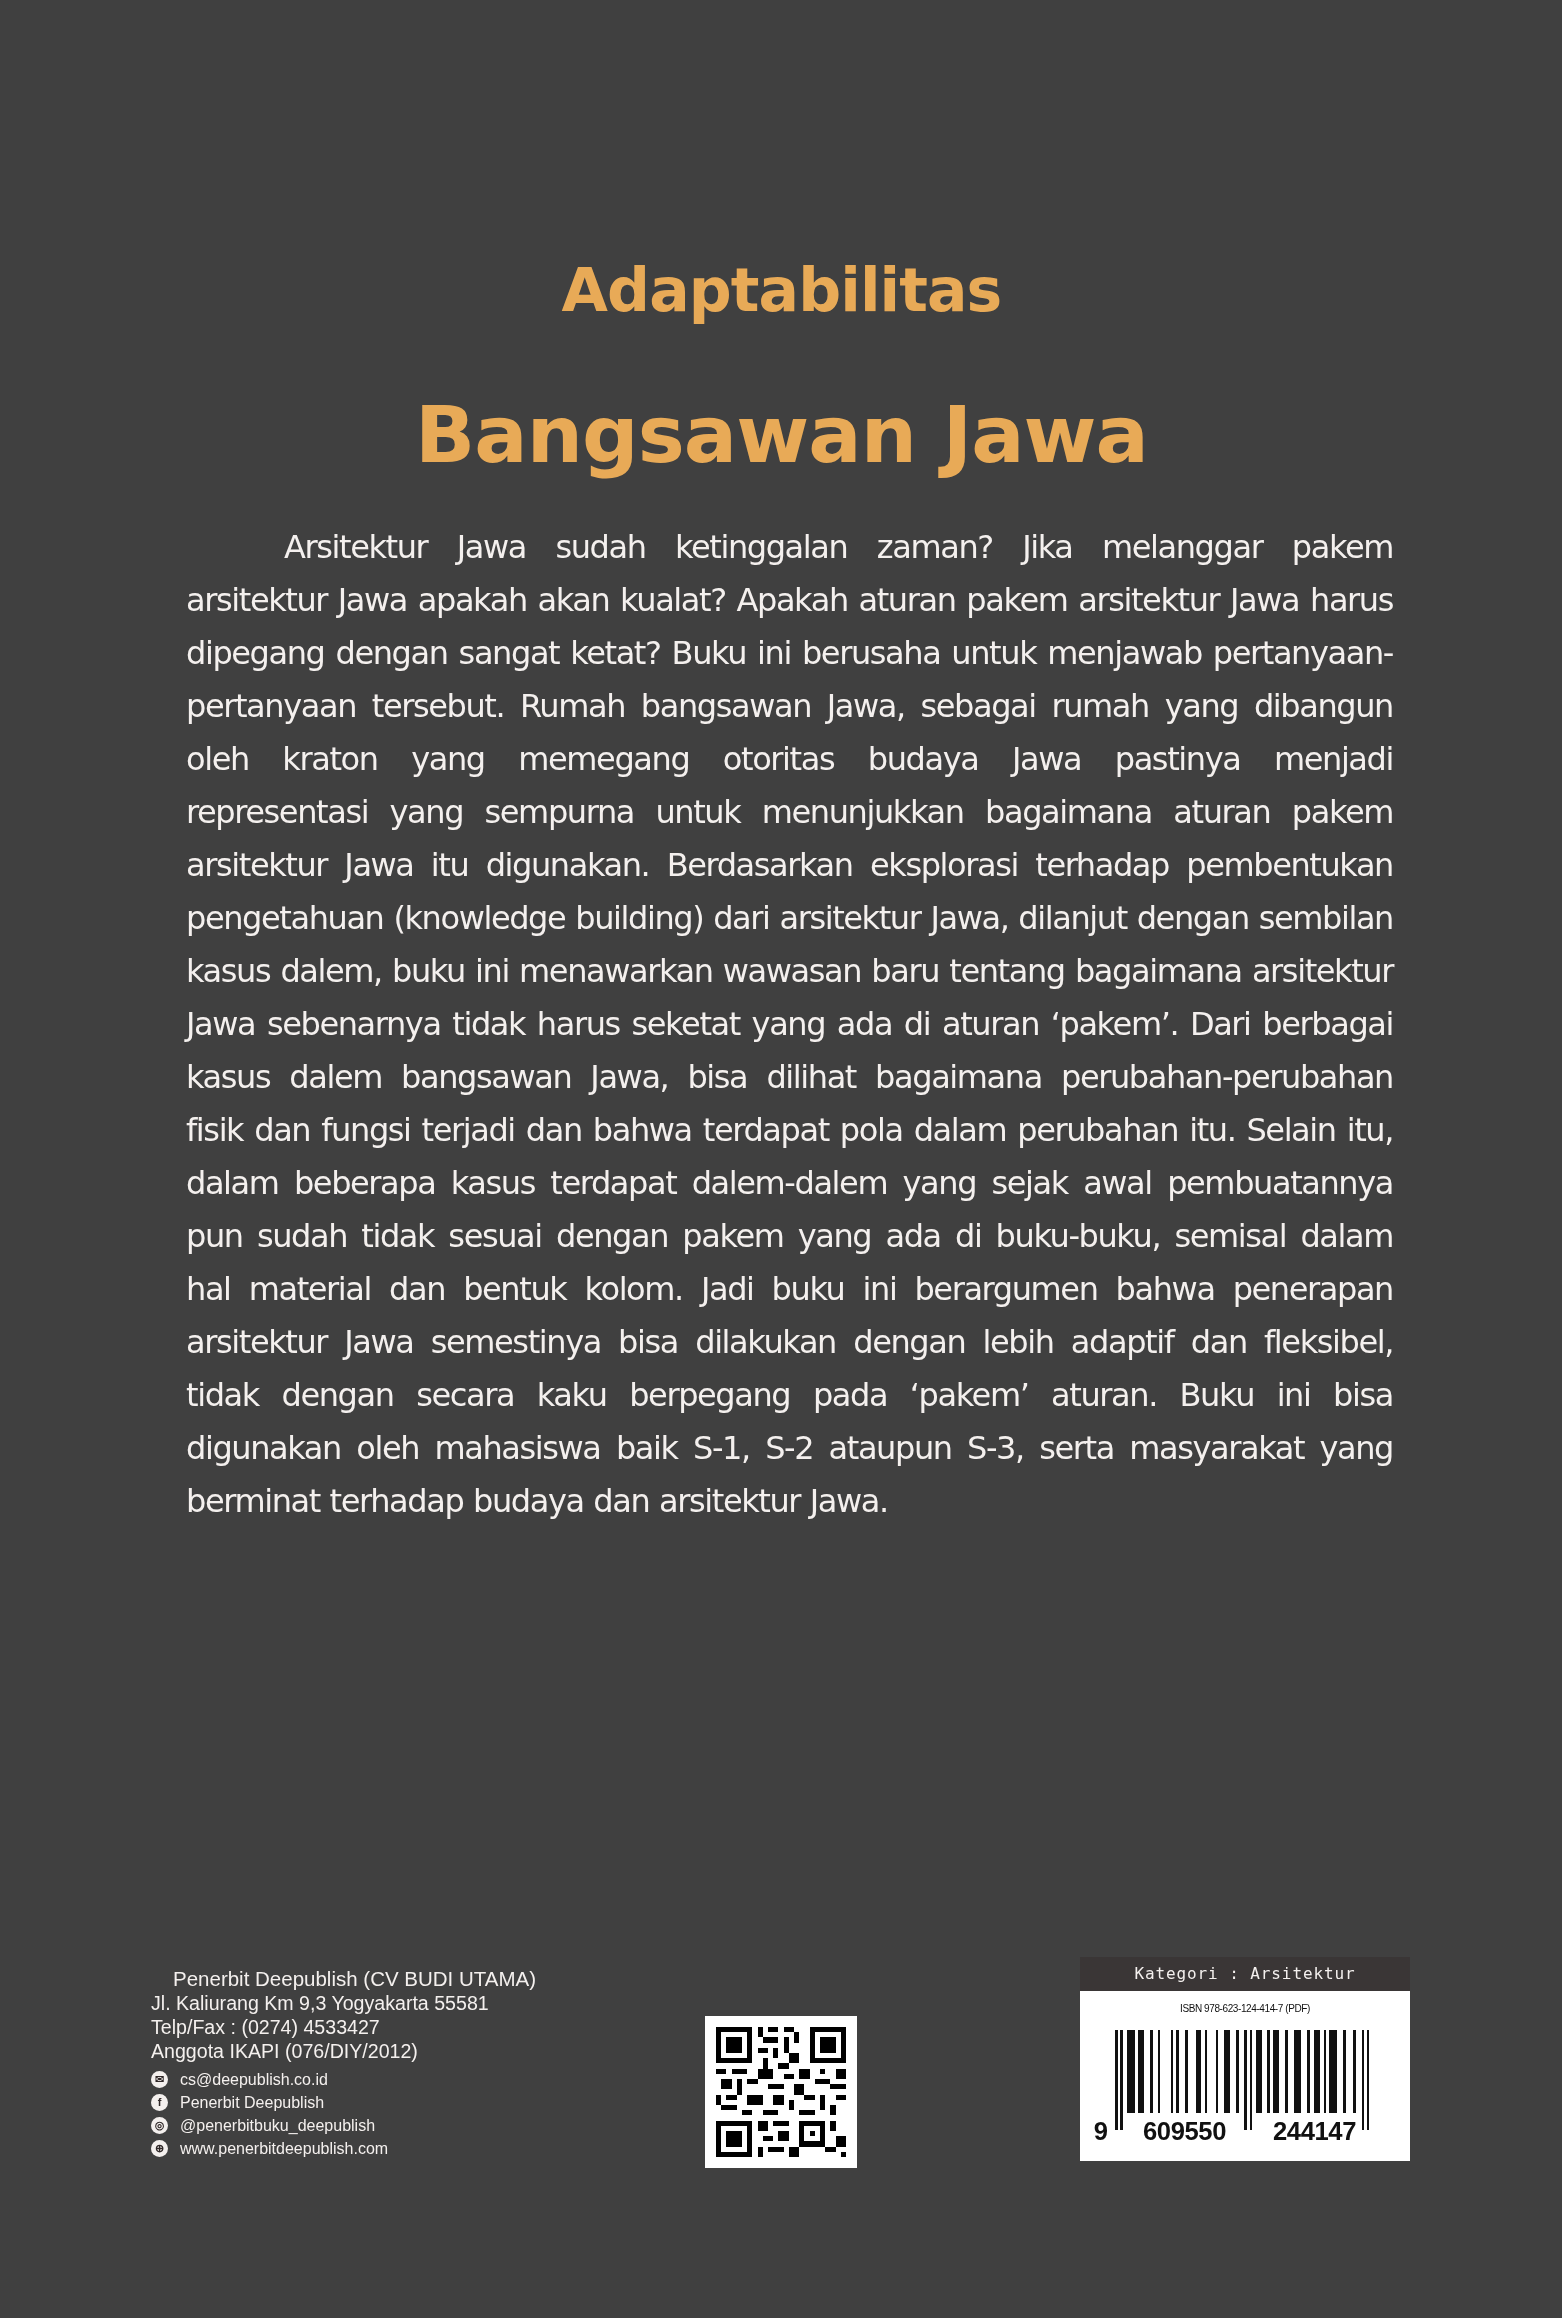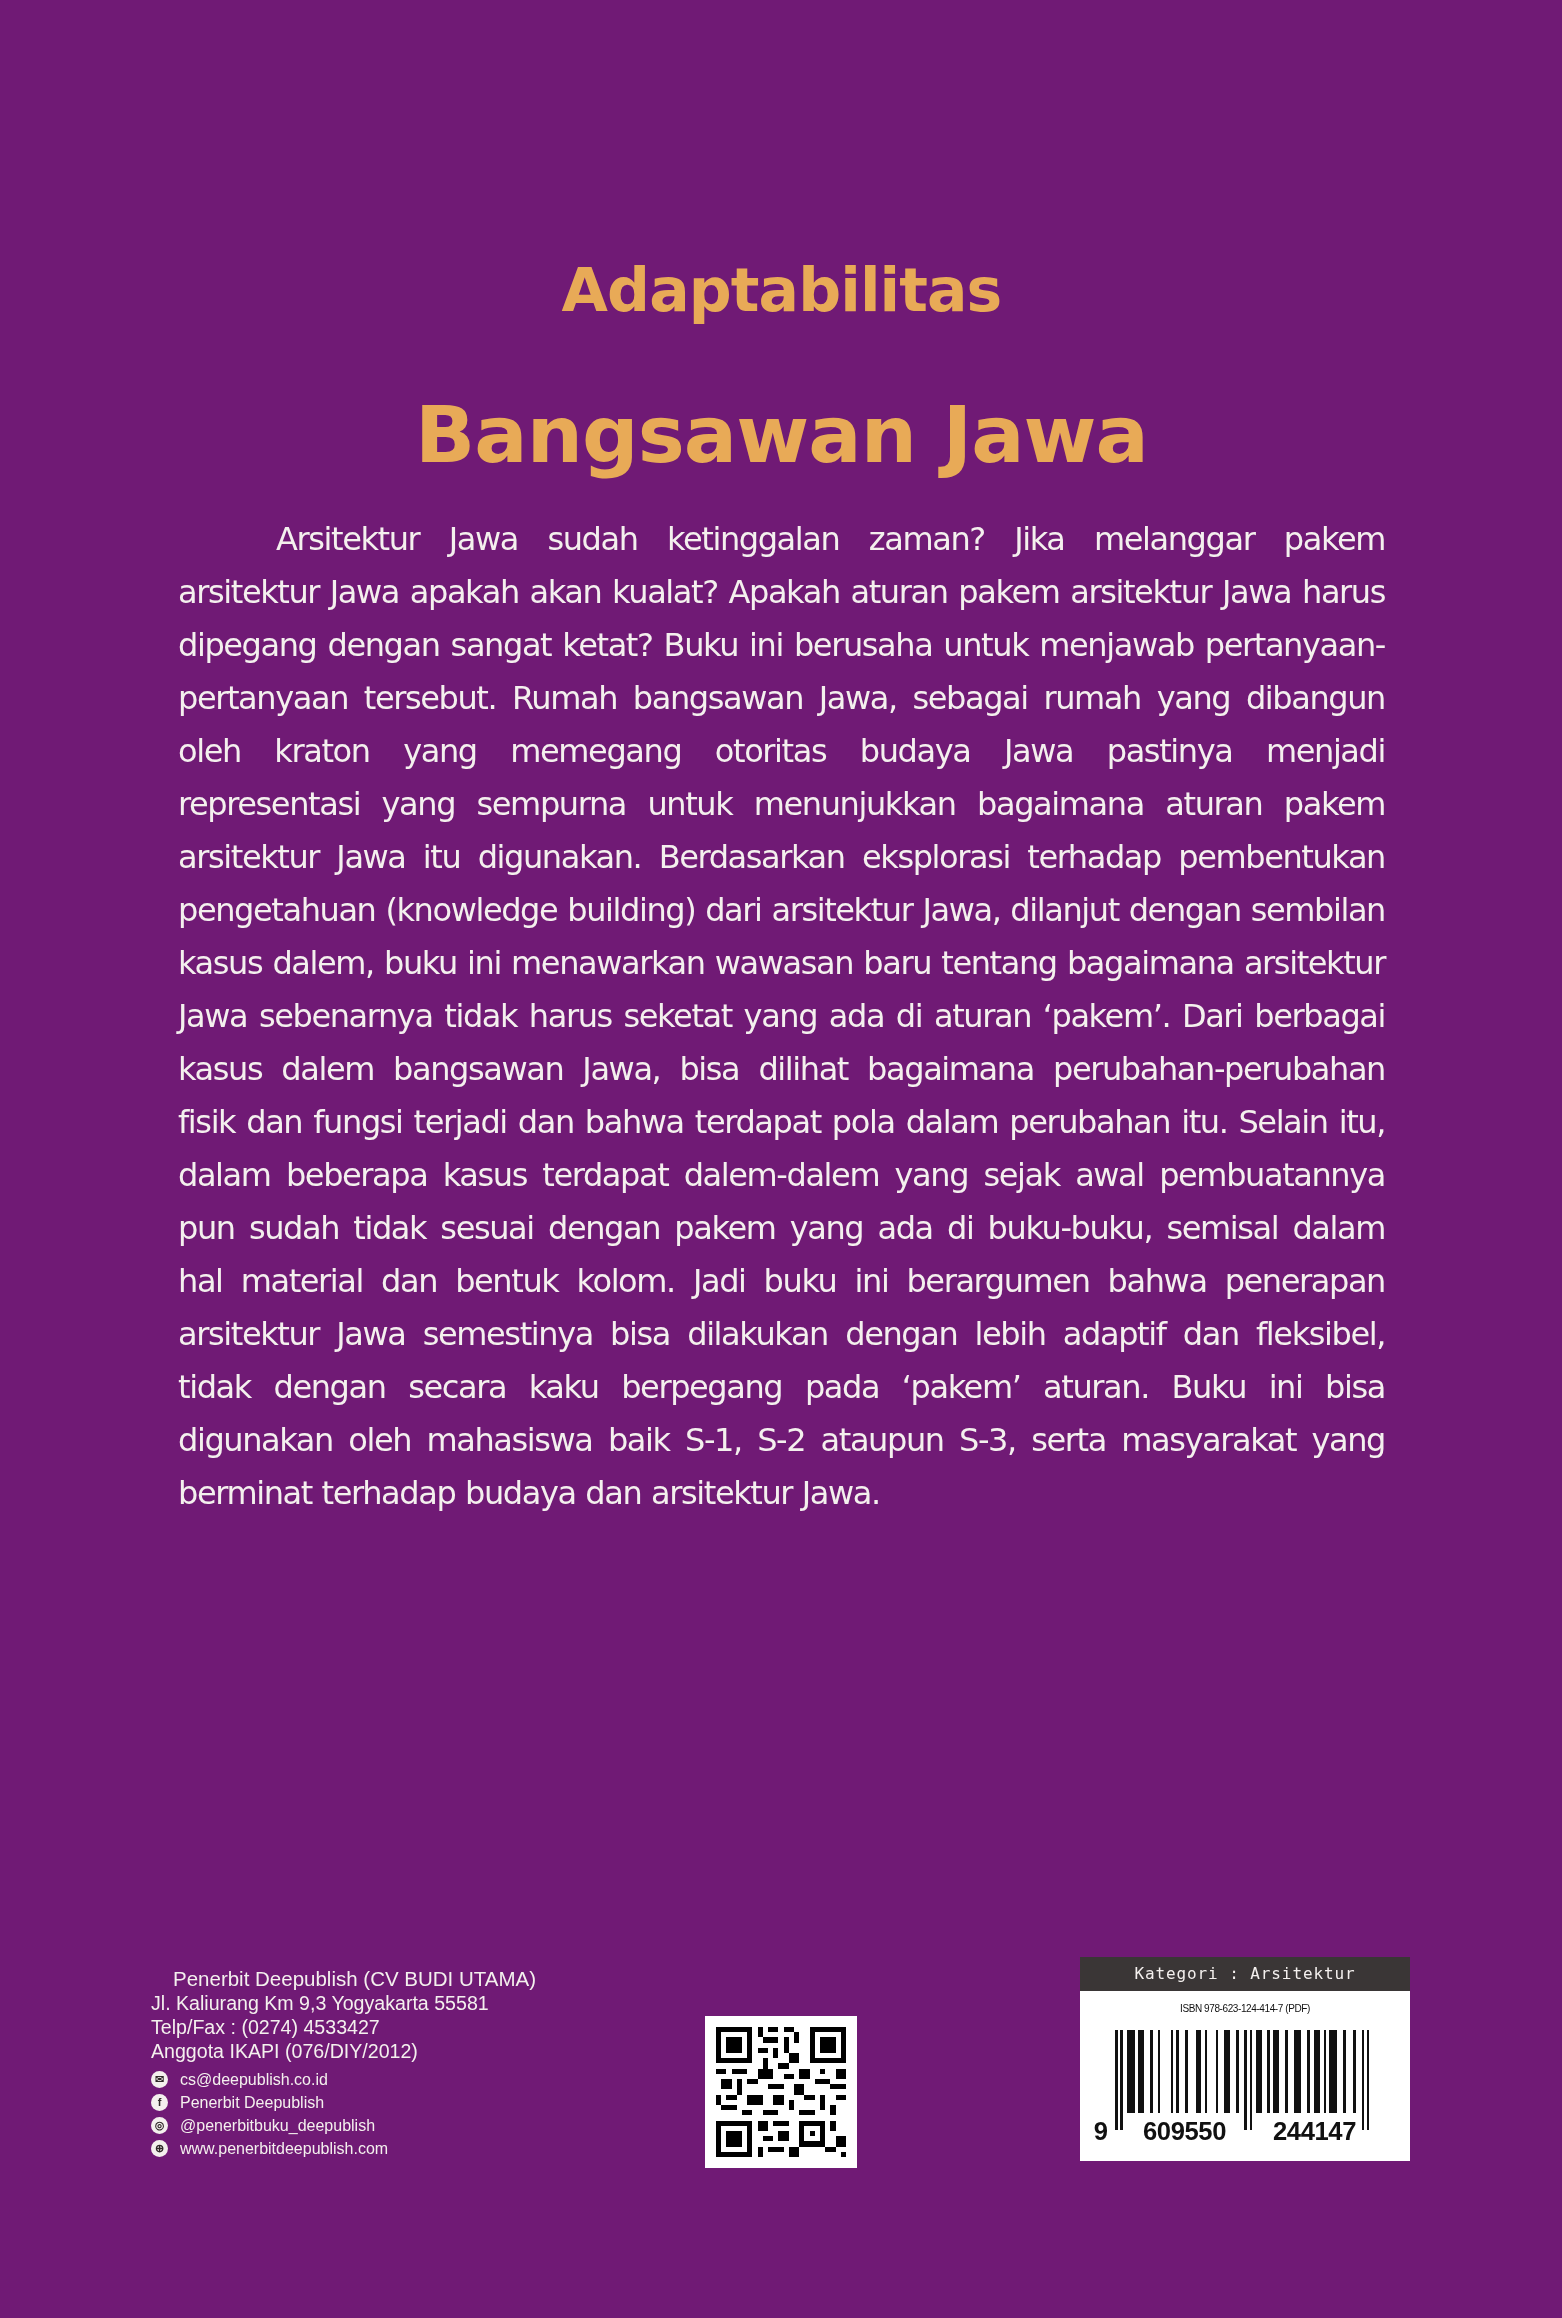--- a/index.html
+++ b/index.html
@@ -2,34 +2,34 @@
 <html style="font-size:13.7px"><head>
   <meta charset="utf-8">
   <style>
     html, body { margin: 0; padding: 0; }
     body {
       width: 1563px; height: 2319px;
       background: #302828;
       position: relative; overflow: hidden;
       font-family: "Liberation Sans", sans-serif;
     }
-    .cover { position: absolute; inset: 0; background: #701a75; }
+    .cover { position: absolute; inset: 0; background: #404040; }
 
     .title { position: absolute; left: 0; width: 1563px; text-align: center;
       font-family: "DejaVu Sans", sans-serif; font-weight: bold; }
     .title-1 { top: 256px; font-size: 60px; color: #E8AA57; letter-spacing: -0.9px; line-height: 68px; }
     .title-2 { top: 326px; font-size: 79px; color: #FFFFFF; letter-spacing: -1.7px; line-height: 79px; }
     .title-3 { top: 394px; font-size: 79px; color: #E8AA57; letter-spacing: -0.9px; line-height: 82px; }
 
     .blurb {
       position: absolute; left: 178px; top: 513px; width: 1207px;
       color: #F4F0EE; font-family: "DejaVu Sans", sans-serif;
       font-size: 32px; line-height: 53px; text-align: justify;
       text-indent: 98px; letter-spacing: -1.4px; word-spacing: 0.9px;
-      margin: 0;
+      margin: 8px;
     }
 
     .publisher { position: absolute; left: 151px; top: 1967px; color: #F4F0EE; }
     .publisher .name { font-weight: normal; font-size: 20.5px; line-height: 24px; margin-left: 22px; }
     .publisher .line { font-size: 19.6px; line-height: 24px; }
     .contacts { margin-top: 5.1px; }
     .contact { display: flex; align-items: center; font-size: 16px; line-height: 23px; }
     .contact .ic { width: 17px; height: 17px; border-radius: 50%; background: #F4F0EE;
       color: #302828; font-size: 11px; line-height: 17px; text-align: center;
       margin-right: 12px; font-weight: bold; flex: none; }

